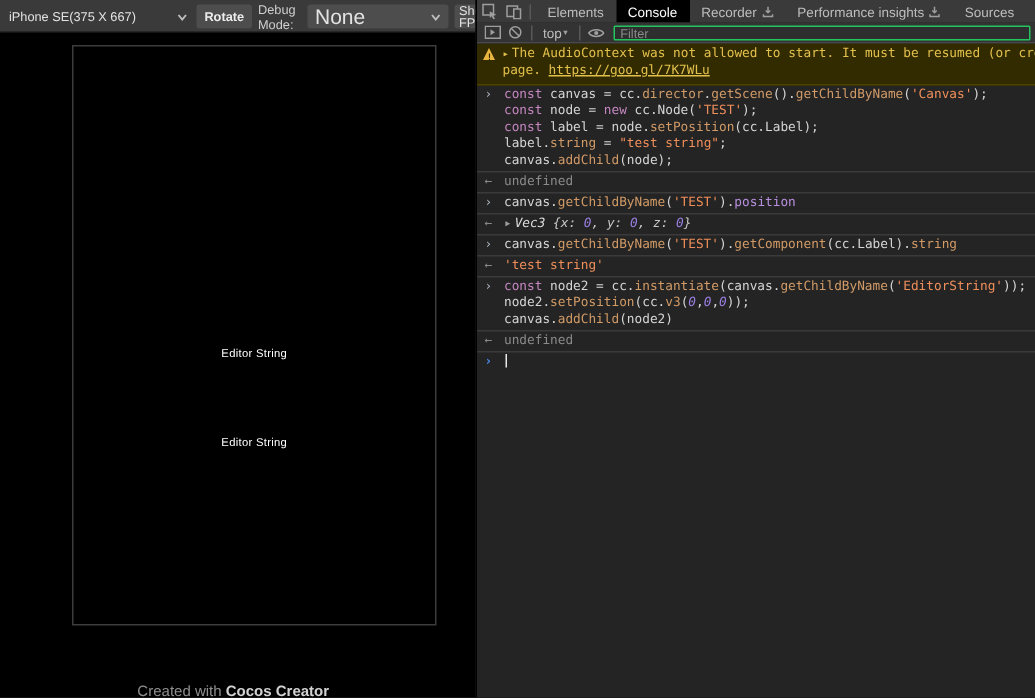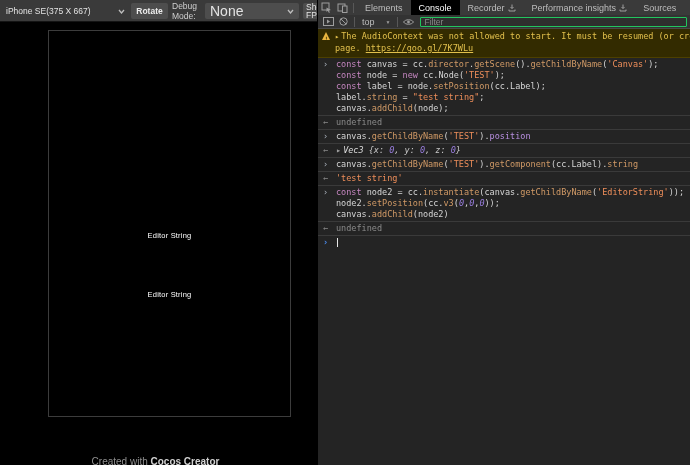--- a/index.html
+++ b/index.html
@@ -47,21 +47,21 @@
   .tab { flex:none; height:15px; display:flex; align-items:center; gap:3px;
          padding:0 8px; color:#bdbdbd; font-size:9px; }
   .tab.active { background:#000; color:#fff; }
   .preview-ic { width:8px; height:8px; stroke:#9e9e9e; fill:none; stroke-width:1; }
 
   .console-toolbar { display:flex; align-items:center; height:14px; background:#333;
                      border-bottom:1px solid #484848; padding:0 3px; overflow:hidden; }
   .ct-icon { flex:none; width:15px; height:12px; display:flex; align-items:center;
              justify-content:center; }
   .ct-icon svg { stroke:#9e9e9e; fill:none; stroke-width:1; }
-  .ctx-select { flex:none; display:flex; align-items:center; gap:11px; color:#bdbdbd;
+  .ctx-select { flex:none; display:flex; align-items:center; gap:0; color:#bdbdbd;
                 font-size:9px; padding:0 4px; }
   .dd-arrow { color:#9e9e9e; font-size:5px; }
   .filter-input { flex:1; height:10px; background:#2e2e2e; border:1px solid #22c55e;
                   border-radius:1px; color:#cfcfcf; font-size:8.5px; padding:0 3px;
                   margin-left:4px; outline:none; }
   .filter-input::placeholder { color:#8a8a8a; }
 
   .console-messages { font-family:"DejaVu Sans Mono", monospace; font-size:8.5px;
                       line-height:11px; color:#d5d5d5; overflow:hidden; height:420px; }
   .warn { background:#332b00; border-bottom:1px solid #4d4000; padding:2px 4px 3px 17px;

